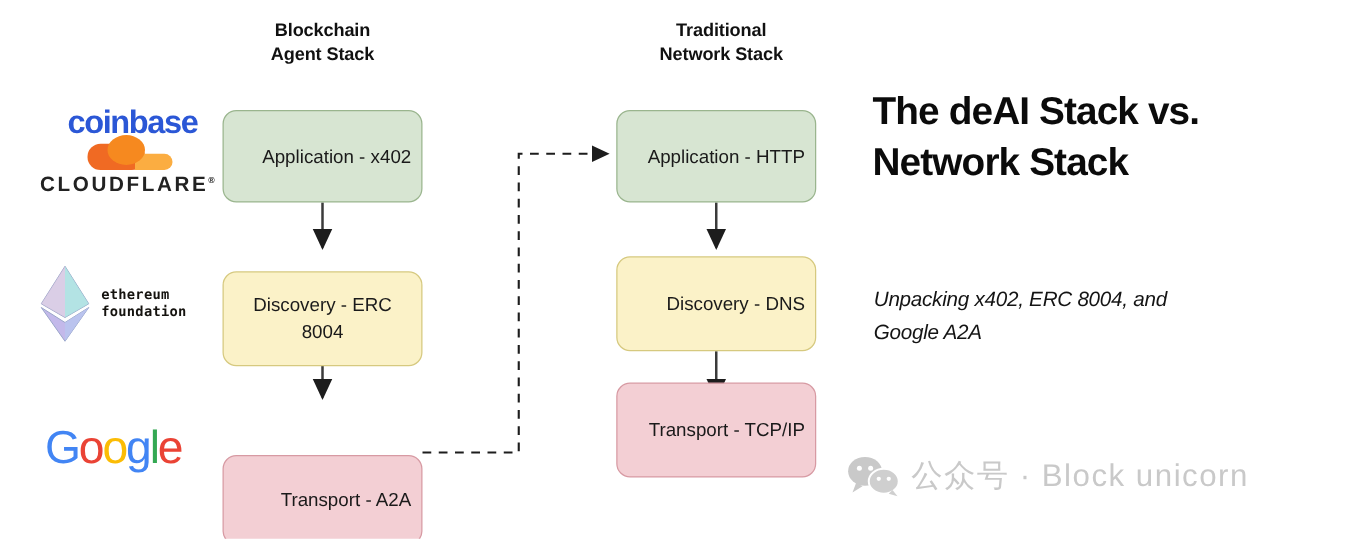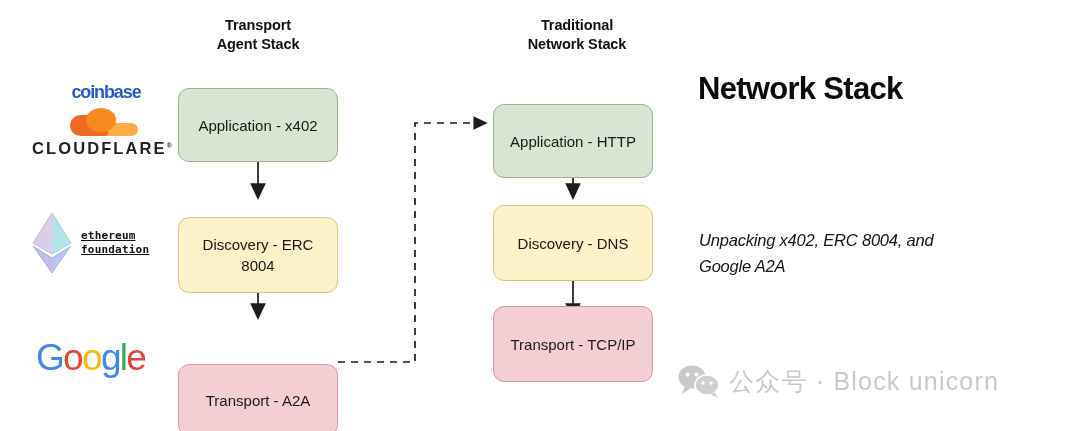--- a/index.html
+++ b/index.html
@@ -34,57 +34,57 @@
   #col-title-left  { left: 178px; top: 16px; width: 160px; }
   #col-title-right { left: 497px; top: 16px; width: 160px; }
 
   
   .node {
     position: absolute;
     width: 160px;
     border-radius: 11px;
     display: flex;
     align-items: center;
-    justify-content: center;
+    justify-content: flex-end;
     text-align: center;
     font-size: 15px;
     line-height: 21px;
     color: #1a1a1a;
     box-sizing: border-box;
     padding: 4px 8px;
   }
   .node-green  { background: #d7e5d2; border: 1.3px solid #9ab58e; }
   .node-yellow { background: #fbf2c8; border: 1.3px solid #d6c97f; }
   .node-pink   { background: #f3cfd4; border: 1.3px solid #d79aa3; }
 
   #node-l-app  { left: 178px; top: 88px;  height: 74px; }
   #node-l-disc { left: 178px; top: 205px; height: 76px; margin-top: 12px; }
   #node-l-tran { left: 178px; top: 325px; height: 72px; margin-top: 39px; }
-  #node-r-app  { left: 493px; top: 104px;  height: 74px; }
+  #node-r-app  { left: 493px; top: 88px;  height: 74px; }
   #node-r-disc { left: 493px; top: 205px; height: 76px; }
   #node-r-tran { left: 493px; top: 306px; height: 76px; }
 
   
   .conn-svg {
     position: absolute;
     left: 0; top: 0;
     width: 1080px; height: 431px;
     pointer-events: none;
   }
 
   
   .logo {
     position: absolute;
     display: flex;
     align-items: center;
   }
   #logo-coinbase {
     left: 42px; top: 82px; width: 128px;
     justify-content: center;
-    font-size: 18px;
+    font-size: 26px;
     font-weight: bold;
     letter-spacing: -1.1px;
     color: #2b57d6;
   }
   #logo-cloudflare {
     left: 28px; top: 112px; width: 150px;
     flex-direction: column; align-items: center;
   }
   .cf-cloud { width: 74px; height: 26px; position: relative; }
   .cf-cloud::before {
@@ -107,21 +107,20 @@
   }
   .cf-word {
     font-size: 16.5px; font-weight: bold; letter-spacing: 2.1px;
     color: #222222; margin-top: 1px;
   }
   .cf-word sup { font-size: 7px; vertical-align: super; }
 
   #logo-ethereum {
     left: 30px; top: 212px; width: 150px;
     align-items: center;
-    text-decoration: underline;
   }
   .eth-mark { width: 44px; height: 62px; flex: 0 0 auto; }
   .eth-word {
     margin-left: 7px;
     font-family: "DejaVu Sans Mono", monospace;
     font-size: 11px; line-height: 14px; font-weight: bold;
     color: #15130f; letter-spacing: 0.2px;
   }
 
   #logo-google {
@@ -166,21 +165,21 @@
     color: #c9c9c9;
     white-space: nowrap;
   }
 </style>
 </head>
 <body>
 
 <div class="stage">
 
   <div class="col-title" id="col-title-left">
-    <div>Transport</div>
+    <div>Blockchain</div>
     <div>Agent Stack</div>
   </div>
   <div class="col-title" id="col-title-right">
     <div>Traditional</div>
     <div>Network Stack</div>
   </div>
 
   <svg class="conn-svg" viewBox="0 0 1080 431">
     <defs>
       <marker id="arrowSolid" markerWidth="9" markerHeight="9" refX="7.4" refY="4.5" orient="auto">
@@ -247,20 +246,21 @@
   <div class="logo" id="logo-google">
     <span class="g-b">G</span>
       <span class="g-r">o</span>
       <span class="g-y">o</span>
       <span class="g-b">g</span>
       <span class="g-g">l</span>
       <span class="g-r">e</span>
   </div>
 
   <div id="headline">
+    <div>The deAI Stack vs.</div>
     <div>Network Stack</div>
   </div>
   <div id="subhead">
     <div>Unpacking x402, ERC 8004, and</div>
     <div>Google A2A</div>
   </div>
 
   <div id="watermark">
     <svg class="wechat-mark" viewBox="0 0 46 34">
       <ellipse cx="16" cy="13" rx="13.5" ry="11.5" fill="#c9c9c9"></ellipse>

